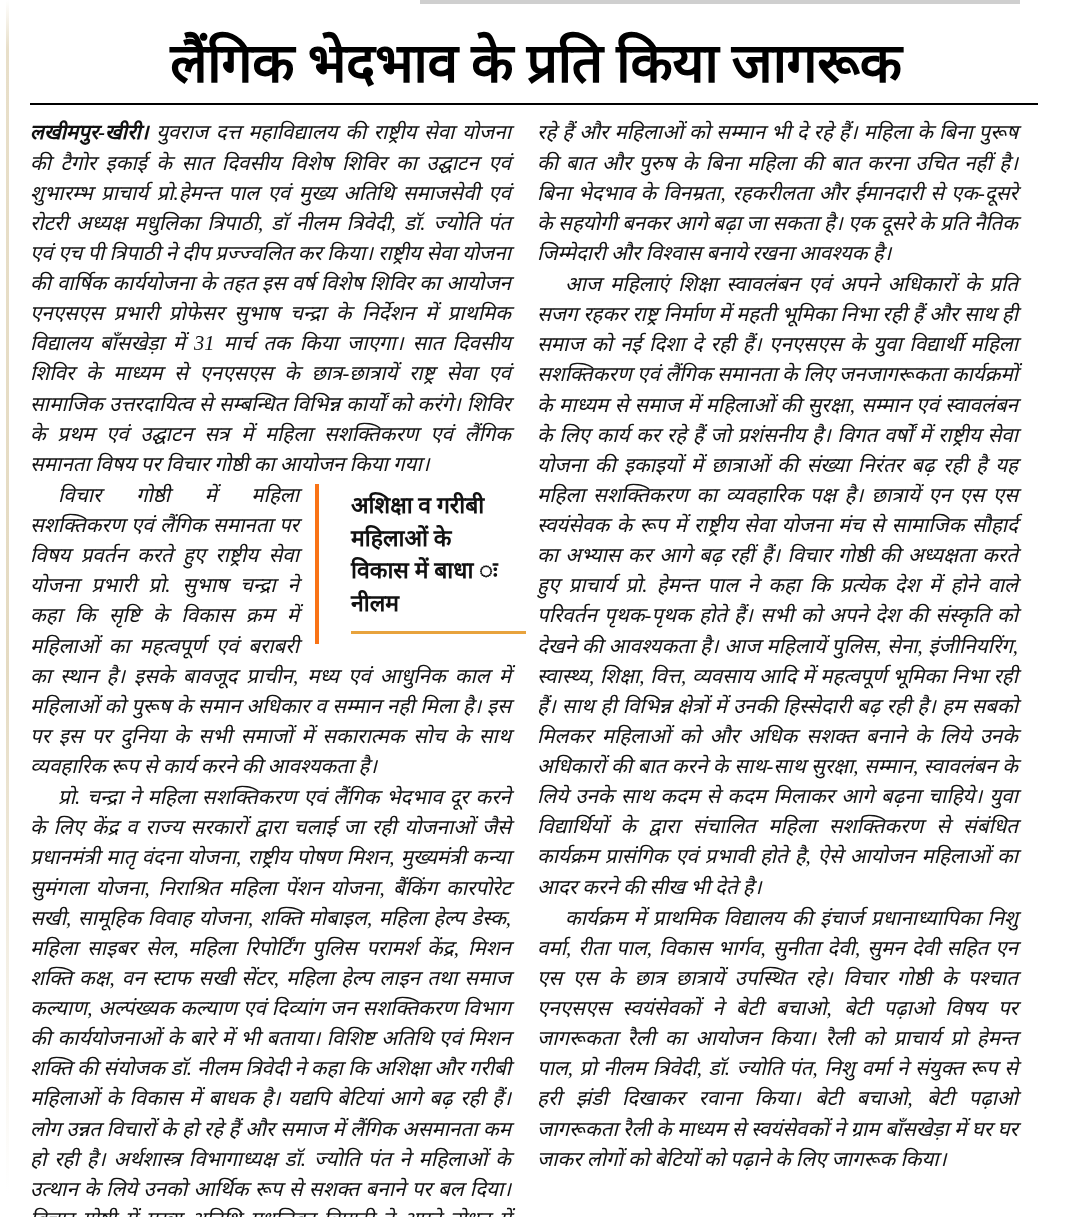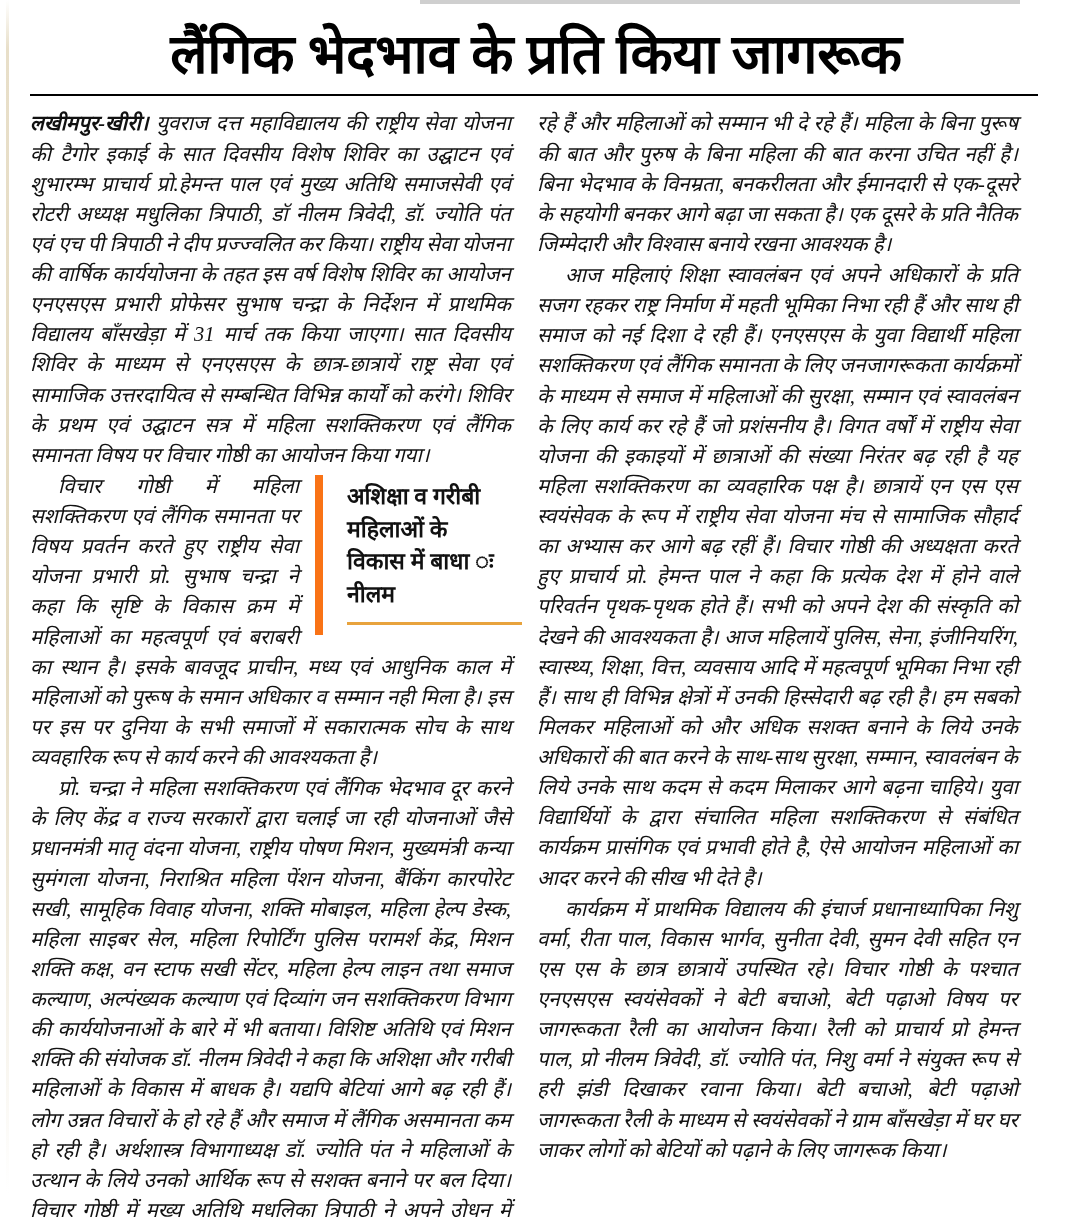--- a/index.html
+++ b/index.html
@@ -28,21 +28,21 @@
     position: absolute;
     left: 420px;
     top: 0;
     width: 600px;
     height: 4px;
     background: #cfcfcf;
   }
   .page {
     position: absolute;
     left: 0;
-    top: 3px;
+    top: 12px;
     width: 1068px;
     height: 1051px;
     padding: 0;
   }
   .headline {
     margin: 22px 34px 4px 38px;
     font-family: "Liberation Serif", "DejaVu Serif", serif;
     font-weight: 700;
     font-size: 55px;
     line-height: 1.08;
@@ -78,22 +78,22 @@
     text-indent: 0;
   }
   .lead {
     font-weight: 700;
   }
   
   .pullquote {
     float: right;
     width: 196px;
     margin: 4px 0 6px 16px;
-    padding: 6px 4px 10px 24px;
-    border-left: 8px solid #f97316;
+    padding: 6px 4px 10px 32px;
+    border-left: 4px solid #f97316;
     box-sizing: border-box;
   }
   .pullquote .pq-text {
     font-weight: 700;
     font-size: 23px;
     line-height: 1.42;
     color: #111111;
     text-indent: 0;
     text-align: left;
   }
@@ -126,19 +126,19 @@
         <div class="pq-text">अशिक्षा व गरीबी महिलाओं के विकास में बाधा ः नीलम</div>
         <div class="pq-underline"></div>
       </div>
 
       <p>विचार गोष्ठी में महिला सशक्तिकरण एवं लैंगिक समानता पर विषय प्रवर्तन करते हुए राष्ट्रीय सेवा योजना प्रभारी प्रो. सुभाष चन्द्रा ने कहा कि सृष्टि के विकास क्रम में महिलाओं का महत्वपूर्ण एवं बराबरी का स्थान है। इसके बावजूद प्राचीन, मध्य एवं आधुनिक काल में महिलाओं को पुरूष के समान अधिकार व सम्मान नही मिला है। इस पर इस पर दुनिया के सभी समाजों में सकारात्मक सोच के साथ व्यवहारिक रूप से कार्य करने की आवश्यकता है।</p>
       <p>प्रो. चन्द्रा ने महिला सशक्तिकरण एवं लैंगिक भेदभाव दूर करने के लिए केंद्र व राज्य सरकारों द्वारा चलाई जा रही योजनाओं जैसे प्रधानमंत्री मातृ वंदना योजना, राष्ट्रीय पोषण मिशन, मुख्यमंत्री कन्या सुमंगला योजना, निराश्रित महिला पेंशन योजना, बैंकिंग कारपोरेट सखी, सामूहिक विवाह योजना, शक्ति मोबाइल, महिला हेल्प डेस्क, महिला साइबर सेल, महिला रिपोर्टिंग पुलिस परामर्श केंद्र, मिशन शक्ति कक्ष, वन स्टाफ सखी सेंटर, महिला हेल्प लाइन तथा समाज कल्याण, अल्पंख्यक कल्याण एवं दिव्यांग जन सशक्तिकरण विभाग की कार्ययोजनाओं के बारे में भी बताया। विशिष्ट अतिथि एवं मिशन शक्ति की संयोजक डॉ. नीलम त्रिवेदी ने कहा कि अशिक्षा और गरीबी महिलाओं के विकास में बाधक है। यद्यपि बेटियां आगे बढ़ रही हैं। लोग उन्नत विचारों के हो रहे हैं और समाज में लैंगिक असमानता कम हो रही है। अर्थशास्त्र विभागाध्यक्ष डॉ. ज्योति पंत ने महिलाओं के उत्थान के लिये उनको आर्थिक रूप से सशक्त बनाने पर बल दिया। विचार गोष्ठी में मुख्य अतिथि मधुलिका त्रिपाठी ने अपने उोधन में कहा कि महिलाएं सशक्त होकर आगे बढ़ रही है। पुरुष इस बात को समझ</p>
       <div class="clear"></div>
     </div>
 
     <div class="col">
-      <p class="first">रहे हैं और महिलाओं को सम्मान भी दे रहे हैं। महिला के बिना पुरूष की बात और पुरुष के बिना महिला की बात करना उचित नहीं है। बिना भेदभाव के विनम्रता, बनकरीलता और ईमानदारी से एक-दूसरे के सहयोगी बनकर आगे बढ़ा जा सकता है। एक दूसरे के प्रति नैतिक जिम्मेदारी और विश्वास बनाये रखना आवश्यक है।</p>
+      <p class="first">रहे हैं और महिलाओं को सम्मान भी दे रहे हैं। महिला के बिना पुरूष की बात और पुरुष के बिना महिला की बात करना उचित नहीं है। बिना भेदभाव के विनम्रता, रहकरीलता और ईमानदारी से एक-दूसरे के सहयोगी बनकर आगे बढ़ा जा सकता है। एक दूसरे के प्रति नैतिक जिम्मेदारी और विश्वास बनाये रखना आवश्यक है।</p>
       <p>आज महिलाएं शिक्षा स्वावलंबन एवं अपने अधिकारों के प्रति सजग रहकर राष्ट्र निर्माण में महती भूमिका निभा रही हैं और साथ ही समाज को नई दिशा दे रही हैं। एनएसएस के युवा विद्यार्थी महिला सशक्तिकरण एवं लैंगिक समानता के लिए जनजागरूकता कार्यक्रमों के माध्यम से समाज में महिलाओं की सुरक्षा, सम्मान एवं स्वावलंबन के लिए कार्य कर रहे हैं जो प्रशंसनीय है। विगत वर्षों में राष्ट्रीय सेवा योजना की इकाइयों में छात्राओं की संख्या निरंतर बढ़ रही है यह महिला सशक्तिकरण का व्यवहारिक पक्ष है। छात्रायें एन एस एस स्वयंसेवक के रूप में राष्ट्रीय सेवा योजना मंच से सामाजिक सौहार्द का अभ्यास कर आगे बढ़ रहीं हैं। विचार गोष्ठी की अध्यक्षता करते हुए प्राचार्य प्रो. हेमन्त पाल ने कहा कि प्रत्येक देश में होने वाले परिवर्तन पृथक-पृथक होते हैं। सभी को अपने देश की संस्कृति को देखने की आवश्यकता है। आज महिलायें पुलिस, सेना, इंजीनियरिंग, स्वास्थ्य, शिक्षा, वित्त, व्यवसाय आदि में महत्वपूर्ण भूमिका निभा रही हैं। साथ ही विभिन्न क्षेत्रों में उनकी हिस्सेदारी बढ़ रही है। हम सबको मिलकर महिलाओं को और अधिक सशक्त बनाने के लिये उनके अधिकारों की बात करने के साथ-साथ सुरक्षा, सम्मान, स्वावलंबन के लिये उनके साथ कदम से कदम मिलाकर आगे बढ़ना चाहिये। युवा विद्यार्थियों के द्वारा संचालित महिला सशक्तिकरण से संबंधित कार्यक्रम प्रासंगिक एवं प्रभावी होते है, ऐसे आयोजन महिलाओं का आदर करने की सीख भी देते है।</p>
       <p>कार्यक्रम में  प्राथमिक विद्यालय की इंचार्ज प्रधानाध्यापिका निशु वर्मा, रीता पाल, विकास भार्गव, सुनीता देवी, सुमन देवी सहित एन एस एस के छात्र छात्रायें उपस्थित रहे। विचार गोष्ठी के पश्चात एनएसएस स्वयंसेवकों ने बेटी बचाओ, बेटी पढ़ाओ विषय पर जागरूकता रैली का आयोजन किया। रैली को प्राचार्य प्रो हेमन्त पाल, प्रो नीलम त्रिवेदी, डॉ. ज्योति पंत, निशु वर्मा ने संयुक्त रूप से हरी झंडी दिखाकर रवाना किया। बेटी बचाओ, बेटी पढ़ाओ जागरूकता रैली के माध्यम से स्वयंसेवकों ने ग्राम बाँसखेड़ा में घर घर जाकर लोगों को बेटियों को पढ़ाने के लिए जागरूक किया।</p>
     </div>
 
   </div>
 </div>
 
 </body></html>

